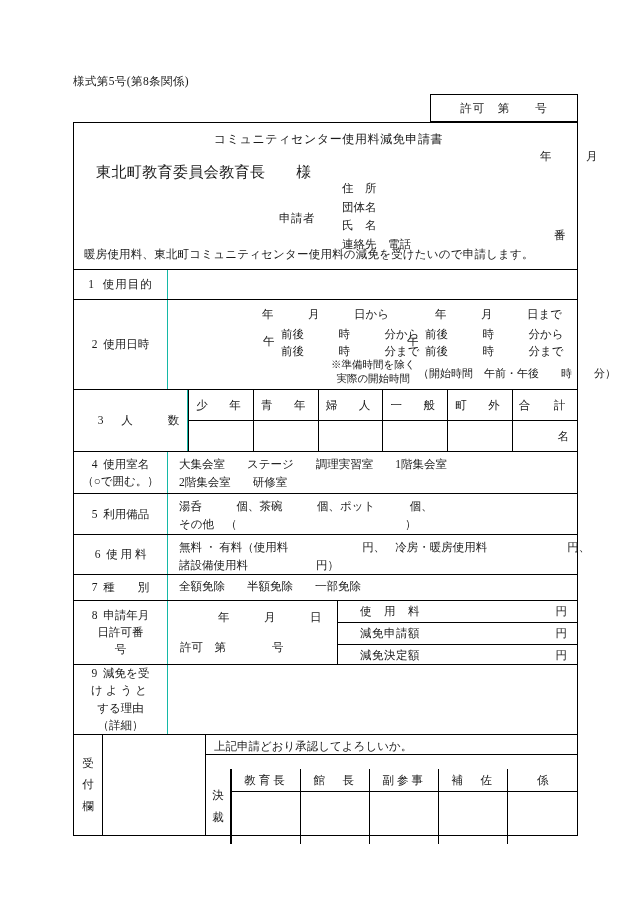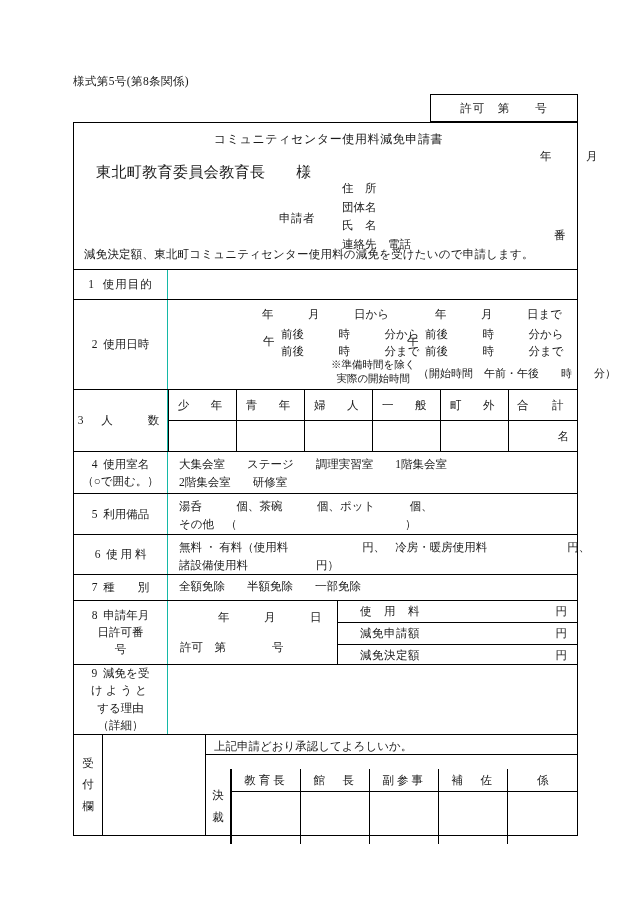--- a/index.html
+++ b/index.html
@@ -183,21 +183,21 @@
   }
   .note-b {
     position: absolute;
     left: 250px; top: 66px;
     font-size: 11px;
     white-space: nowrap;
   }
 
   
   .r-people { height: 62px; }
-  .r-people .lbl { letter-spacing: 4px; }
+  .r-people .lbl { letter-spacing: 4px; margin-left: 20px; }
   .ppl-table {
     width: 100%;
     height: 100%;
     border-collapse: collapse;
     table-layout: fixed;
     font-size: 11.5px;
   }
   .ppl-table td {
     border: 1px solid #000;
     border-top: none;
@@ -337,21 +337,21 @@
         <div class="date-line">年　　　月　　　日</div>
         <div class="addressee">東北町教育委員会教育長　　様</div>
         <div class="applicant-word">申請者</div>
         <div class="field-list">
           <div>住　所</div>
           <div>団体名</div>
           <div>氏　名</div>
           <div>連絡先　電話</div>
         </div>
         <div class="ban">番</div>
-        <div class="statement">減免決定額、東北町コミュニティセンター使用料の減免を受けたいので申請します。</div>
+        <div class="statement">暖房使用料、東北町コミュニティセンター使用料の減免を受けたいので申請します。</div>
       </div>
     </div>
 
     <div class="row r-purpose">
       <div class="lbl">
         <span class="ln"><span>1</span>&nbsp;&nbsp;<span>使用目的</span></span>
       </div>
       <div class="body-cell"></div>
     </div>
 

